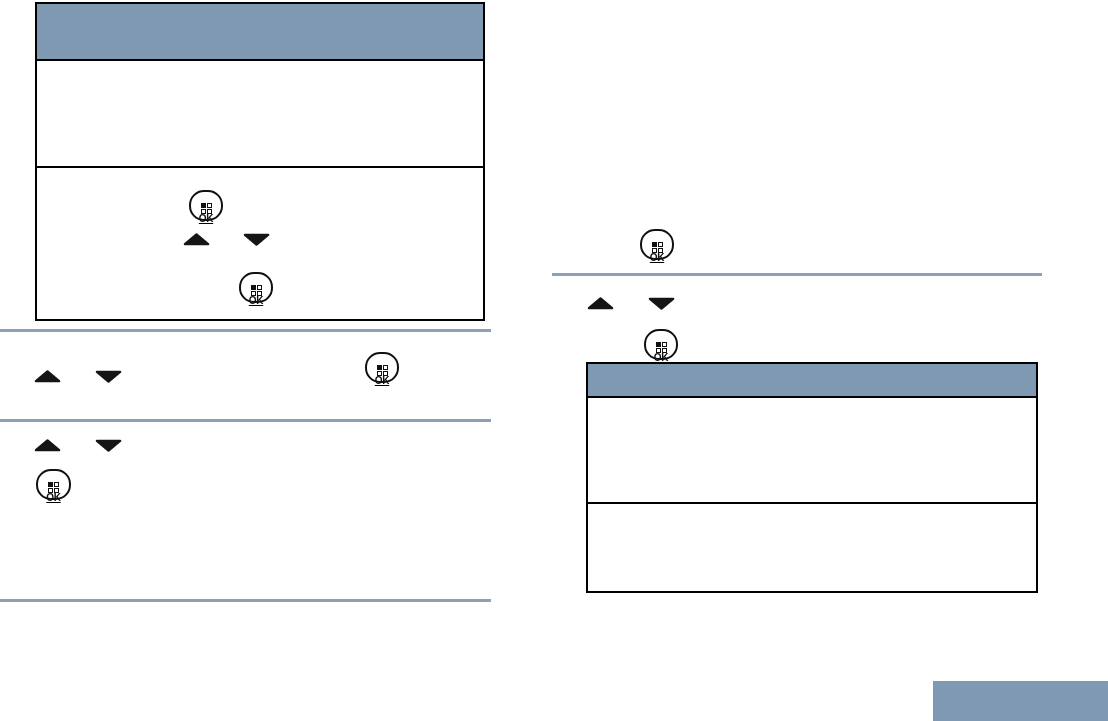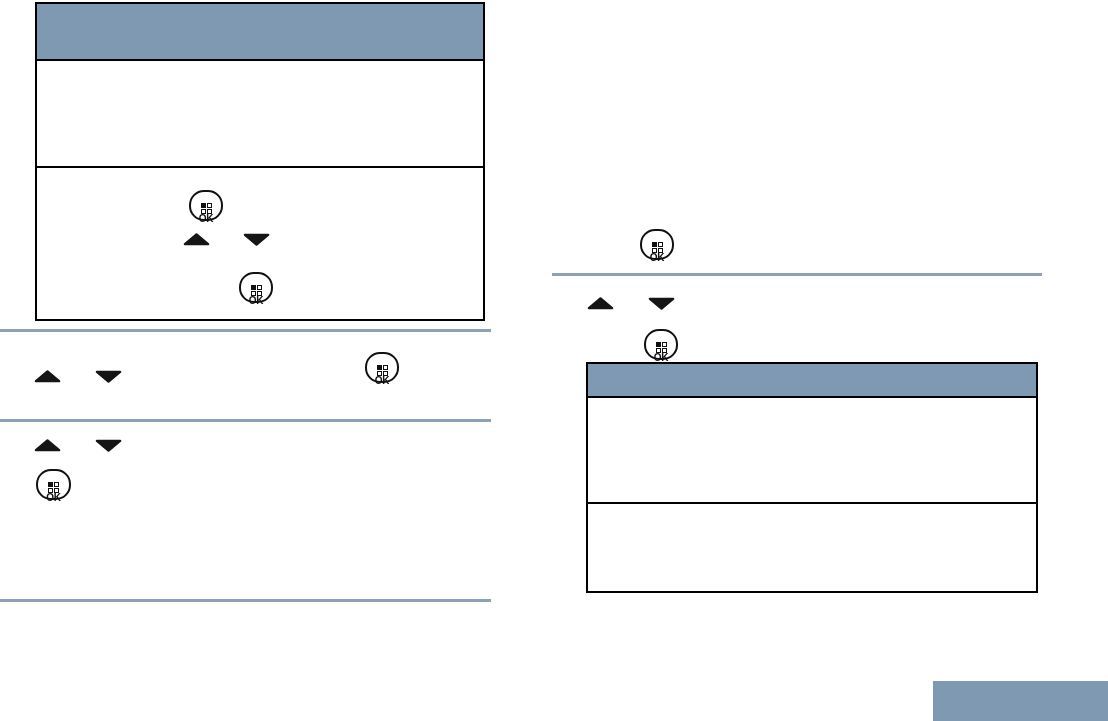--- a/index.html
+++ b/index.html
@@ -41,20 +41,21 @@
   .ok-icon{
     position:absolute;
     width:34px;height:31px;
     box-sizing:border-box;
     background:#ffffff;
     border:2.5px solid #111111;
     border-radius:15px;
     display:flex;flex-direction:column;
     align-items:center;justify-content:center;
     padding-top:15px;
+    text-decoration:underline;
   }
   .ok-grid{
     display:grid;
     grid-template-columns:5px 5px;
     grid-template-rows:5px 5px;
     gap:1px;
   }
   .ok-grid .sq{
     box-sizing:border-box;
     border:1.2px solid #111111;

